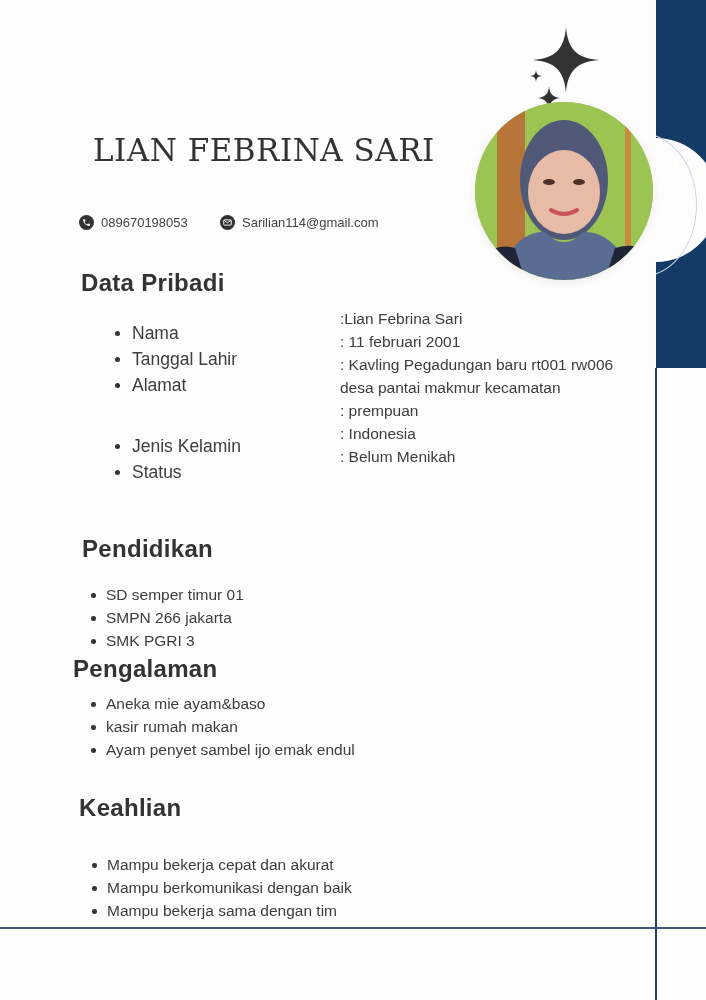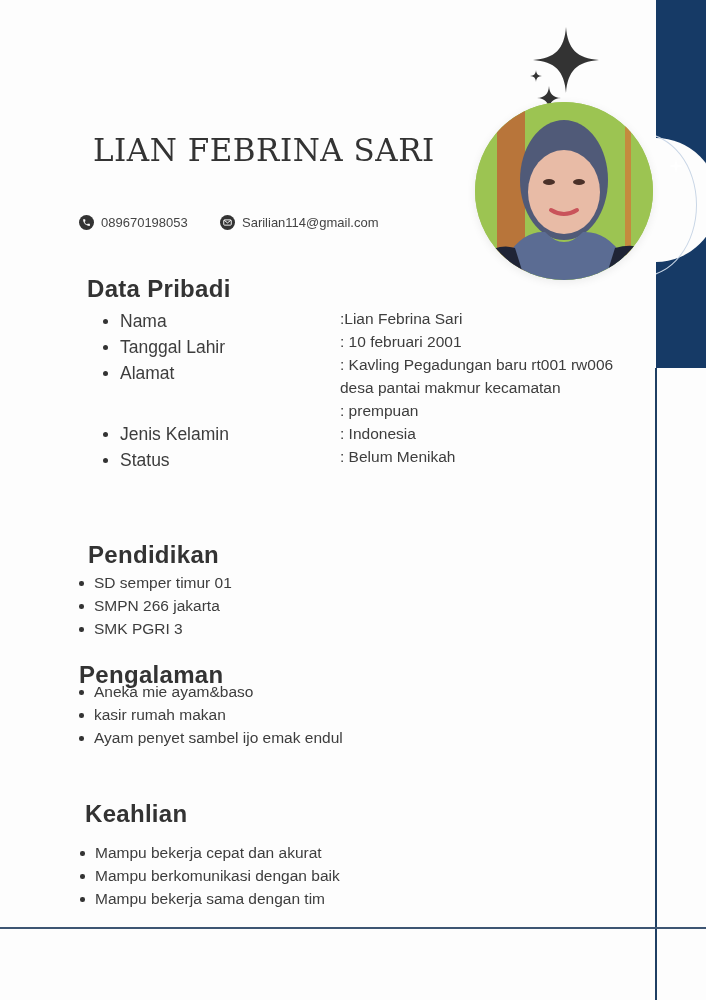--- a/index.html
+++ b/index.html
@@ -28,27 +28,27 @@
     font-weight:normal; font-size:31px; letter-spacing:0.5px; color:#333;
   }
   .contact { position:absolute; top:215px; display:flex; align-items:center; gap:7px; font-size:13px; color:#444; }
   .contact .ic { width:15px; height:15px; border-radius:50%; background:#333; display:flex; align-items:center; justify-content:center; }
   .photo {
     position:absolute; left:475px; top:102px; width:178px; height:178px; border-radius:50%; overflow:hidden;
     background:#9ec45a;
     box-shadow:0 2px 10px rgba(0,0,0,0.08);
   }
   .sparkle { position:absolute; }
-  .section-title { position:absolute; margin:8px; font-size:24px; font-weight:bold; color:#333; letter-spacing:0.3px; }
-  .dp-labels { position:absolute; left:103px; top:308px; margin:0; padding:0; list-style:none; font-size:17.5px; color:#3d3d3d; }
+  .section-title { position:absolute; margin:2px; font-size:24px; font-weight:bold; color:#333; letter-spacing:0.3px; }
+  .dp-labels { position:absolute; left:103px; top:308px; margin:12px; padding:0; list-style:none; font-size:17.5px; color:#3d3d3d; }
   .dp-labels li { position:relative; padding-left:17px; height:26px; line-height:26px; }
   .dp-labels li::before { content:""; position:absolute; left:0; top:11px; width:5px; height:5px; border-radius:50%; background:#333; }
   .dp-values { position:absolute; left:340px; top:307px; font-size:15.5px; color:#3d3d3d; line-height:23px; }
   .dp-values div { white-space:nowrap; }
-  .blist { position:absolute; margin:0; padding:0; list-style:none; font-size:15.5px; color:#3d3d3d; }
+  .blist { position:absolute; margin:12px; padding:0; list-style:none; font-size:15.5px; color:#3d3d3d; }
   .blist li { position:relative; padding-left:16px; height:23px; line-height:23px; white-space:nowrap; }
   .blist li::before { content:""; position:absolute; left:1px; top:10px; width:4.5px; height:4.5px; border-radius:50%; background:#333; }
 </style>
 </head>
 <body>
 
 <div class="navy-panel"></div>
 <div class="white-half"></div>
 <div class="ring"></div>
 <svg class="ring-star" viewBox="0 0 20 20">
@@ -107,21 +107,21 @@
 <h2 class="section-title" style="left:79px;top:267px">Data Pribadi</h2>
 <ul class="dp-labels">
   <li>Nama</li>
   <li>Tanggal Lahir</li>
   <li>Alamat</li>
   <li style="margin-top:35px">Jenis Kelamin</li>
   <li>Status</li>
 </ul>
 <div class="dp-values">
   <div>:Lian Febrina Sari</div>
-  <div>: 10 februari 2001</div>
+  <div>: 11 februari 2001</div>
   <div>: Kavling Pegadungan baru rt001 rw006</div>
   <div>desa pantai makmur kecamatan</div>
   <div>: prempuan</div>
   <div>: Indonesia</div>
   <div>: Belum Menikah</div>
 </div>
 
 <h2 class="section-title" style="left:80px;top:533px">Pendidikan</h2>
 <ul class="blist" style="left:78px;top:571px">
   <li>SD semper timur 01</li>

